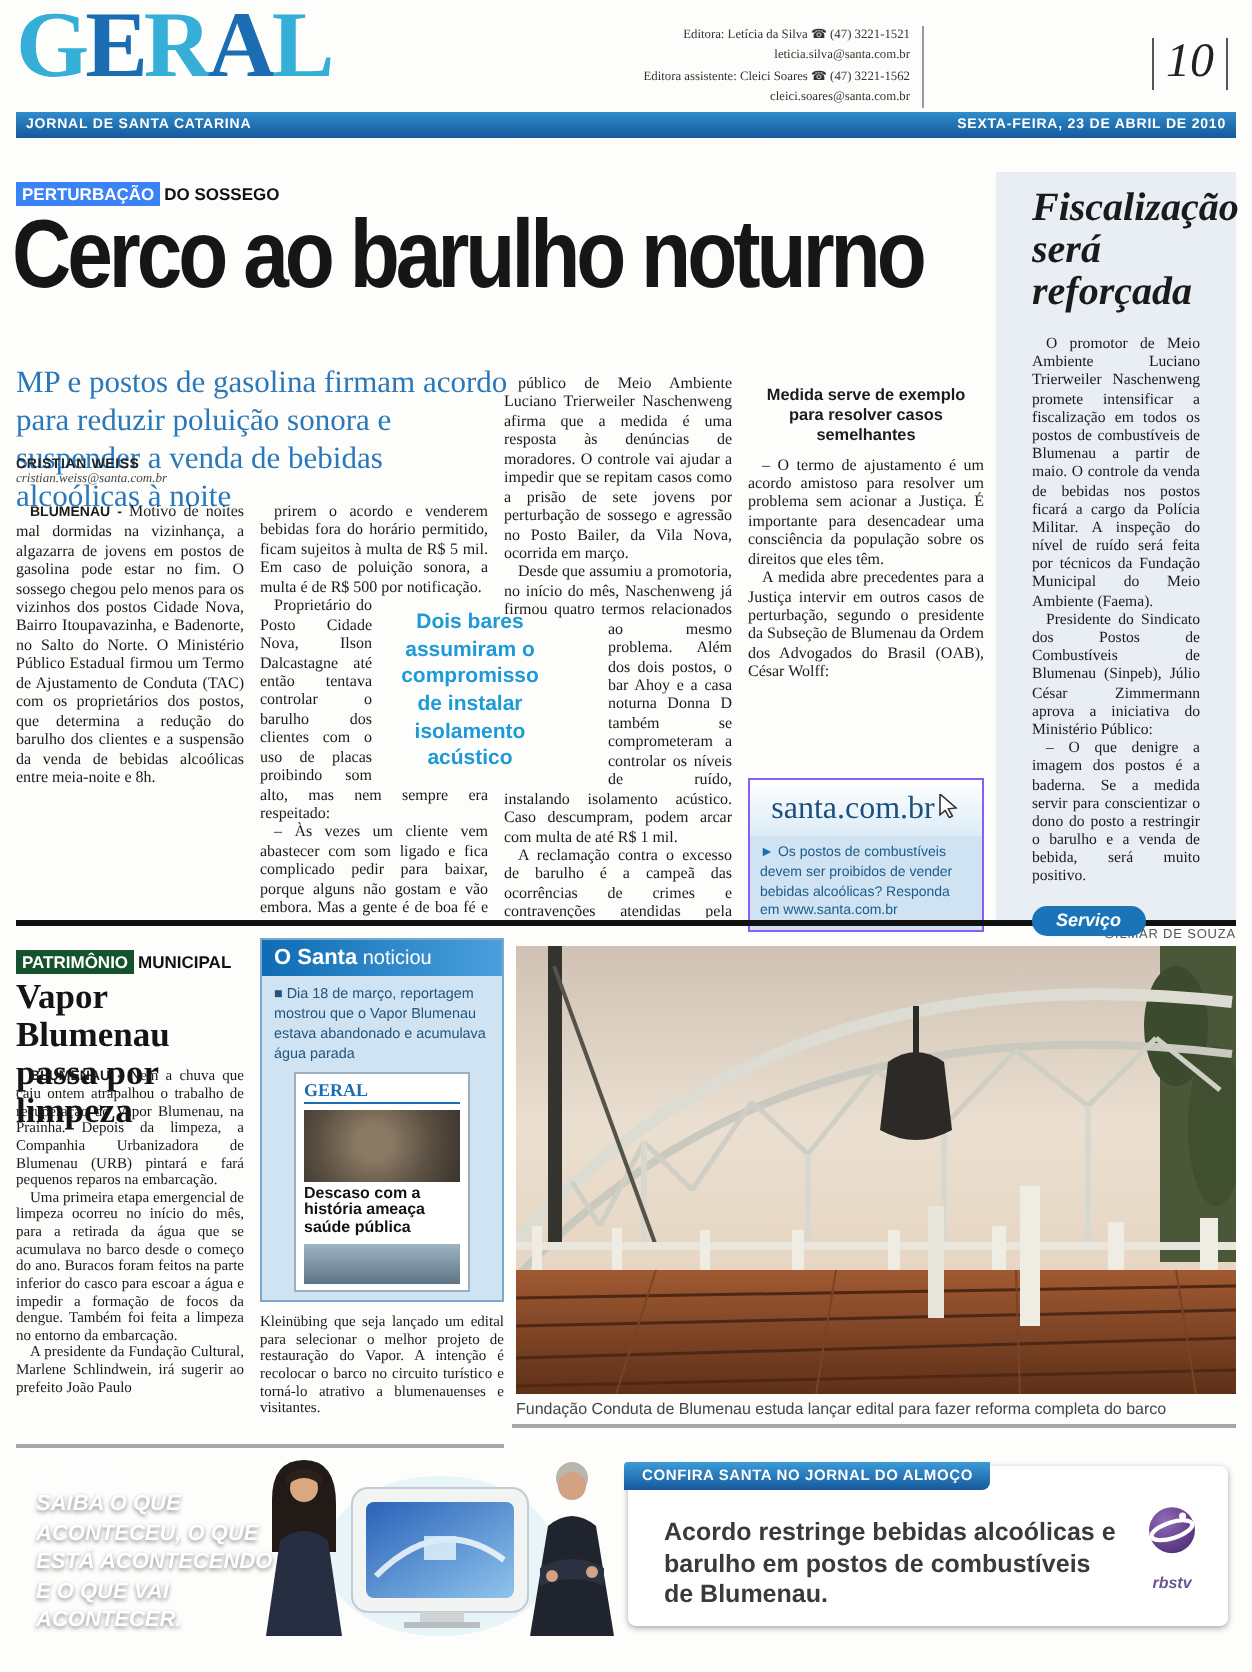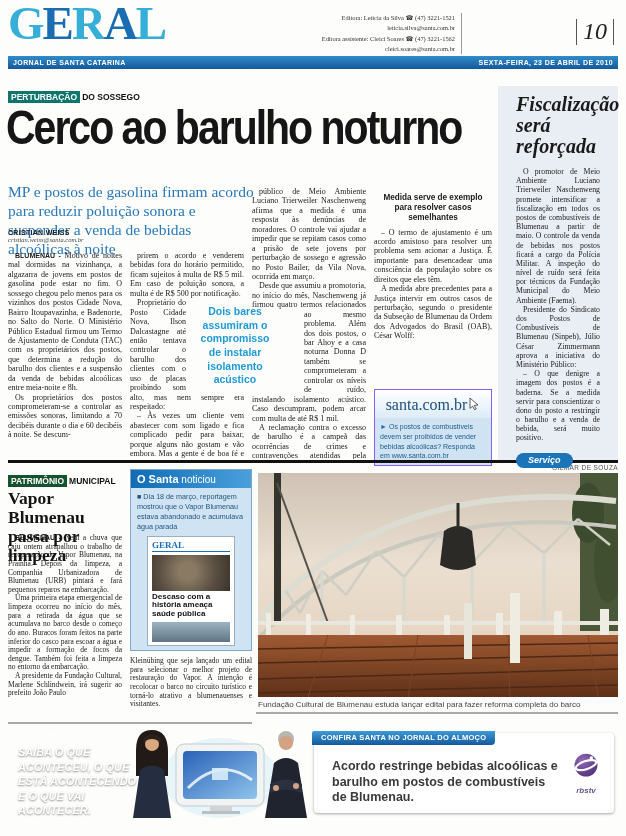--- a/index.html
+++ b/index.html
@@ -20,21 +20,21 @@
   .pageno-wrap { left:570px; top:18px; display:flex; align-items:center; }
   .pg-bar { display:inline-block; width:1px; height:26px; background:#555; margin:0 6px; }
   .pageno { font-style:italic; font-size:24px; font-family:"Liberation Serif",serif; color:#222; }
   .blue-bar { left:8px; top:56px; width:610px; height:13px;
               background:linear-gradient(#2f8ccb,#15599b); color:#fff;
               font-family:"Liberation Sans",sans-serif; font-size:7px; font-weight:bold;
               display:flex; justify-content:space-between; align-items:center; padding:0 5px; letter-spacing:.4px; }
 
   
   .kicker { left:8px; top:92px; font-family:"Liberation Sans",sans-serif; font-size:8.5px; font-weight:bold; }
-  .kicker .hl { background:#0f766e; color:#fff; padding:1px 3px; }
+  .kicker .hl { background:#3b82f6; color:#fff; padding:1px 3px; }
   .kicker .rest { color:#111; margin-left:2px; }
   .headline { left:6px; top:100px; font-family:"Liberation Sans",sans-serif; font-weight:bold;
               font-size:41px; letter-spacing:-2px; color:#161616; white-space:nowrap;
               transform:scaleY(1.18); transform-origin:left top; }
   .deck { left:8px; top:183px; width:247px; font-size:15.5px; line-height:1.22; color:#2878bb;
           font-family:"Liberation Serif",serif; text-align:left; }
   .byline { left:8px; top:229px; width:120px; }
   .byline .bname { font-family:"Liberation Sans",sans-serif; font-size:7px; font-weight:bold; letter-spacing:.3px; color:#222; }
   .byline .bmail { font-size:6.5px; font-style:italic; color:#444; }
 
@@ -160,21 +160,20 @@
   </div>
   <h1 class="abs headline">Cerco ao barulho noturno</h1>
   <div class="abs deck">MP e postos de gasolina firmam acordo para reduzir poluição sonora e suspender a venda de bebidas alcoólicas à noite</div>
   <div class="abs byline">
     <div class="bname">CRISTIAN WEISS</div>
     <div class="bmail">cristian.weiss@santa.com.br</div>
   </div>
 
   <div class="abs bodycol col1">
     <p class="body-p"><span class="lead">BLUMENAU - </span><span>Motivo de noites mal dormidas na vizinhança, a algazarra de jovens em postos de gasolina pode estar no fim. O sossego chegou pelo menos para os vizinhos dos postos Cidade Nova, Bairro Itoupavazinha, e Badenorte, no Salto do Norte. O Ministério Público Estadual firmou um Termo de Ajustamento de Conduta (TAC) com os proprietários dos postos, que determina a redução do barulho dos clientes e a suspensão da venda de bebidas alcoólicas entre meia-noite e 8h.</span></p>
-    <p class="body-p">Os proprietários dos postos comprometeram-se a controlar as emissões sonoras, limitando a 70 decibéis durante o dia e 60 decibéis à noite. Se descum-</p>
   </div>
 
   <div class="abs bodycol col2">
     <p class="body-p">prirem o acordo e venderem bebidas fora do horário permitido, ficam sujeitos à multa de R$ 5 mil. Em caso de poluição sonora, a multa é de R$ 500 por notificação.</p>
     <p class="body-p"><span class="pq-spacer-r"></span><span>Proprietário do Posto Cidade Nova, Ilson Dalcastagne até então tentava controlar o barulho dos clientes com o uso de placas proibindo som alto, mas nem sempre era respeitado:</span></p>
     <p class="body-p">– Às vezes um cliente vem abastecer com som ligado e fica complicado pedir para baixar, porque alguns não gostam e vão embora. Mas a gente é de boa fé e decidiu não se indispor mais com os vizinhos.</p>
 
   </div>
 
   <div class="abs bodycol col3">
@@ -284,21 +283,21 @@
         <line x1="70" y1="162" x2="50" y2="224"></line>
           <line x1="160" y1="162" x2="150" y2="224"></line>
         <line x1="250" y1="162" x2="252" y2="224"></line>
           <line x1="330" y1="162" x2="340" y2="224"></line>
       </g>
 
       <rect x="252" y="120" width="10" height="70" fill="#efece2"></rect>
       <rect x="206" y="130" width="8" height="56" fill="#e8e5da"></rect>
     </svg>
   </figure>
-  <figcaption class="abs caption">Fundação Cultural de Blumenau estuda lançar edital para fazer reforma completa do barco</figcaption>
+  <figcaption class="abs caption">Fundação Conduta de Blumenau estuda lançar edital para fazer reforma completa do barco</figcaption>
   <div class="abs gray-rule-photo"></div>
   <div class="abs gray-rule-left"></div>
 
   <div class="abs kicker2">
     <span class="hl">PATRIMÔNIO</span><span class="rest">MUNICIPAL</span>
   </div>
   <h2 class="abs headline2">Vapor Blumenau passa por limpeza</h2>
   <div class="abs bodycol s2col1">
     <p class="body-p"><span class="lead">BLUMENAU - </span><span>Nem a chuva que caiu ontem atrapalhou o trabalho de recuperação do Vapor Blumenau, na Prainha. Depois da limpeza, a Companhia Urbanizadora de Blumenau (URB) pintará e fará pequenos reparos na embarcação.</span></p>
     <p class="body-p">Uma primeira etapa emergencial de limpeza ocorreu no início do mês, para a retirada da água que se acumulava no barco desde o começo do ano. Buracos foram feitos na parte inferior do casco para escoar a água e impedir a formação de focos da dengue. Também foi feita a limpeza no entorno da embarcação.</p>

